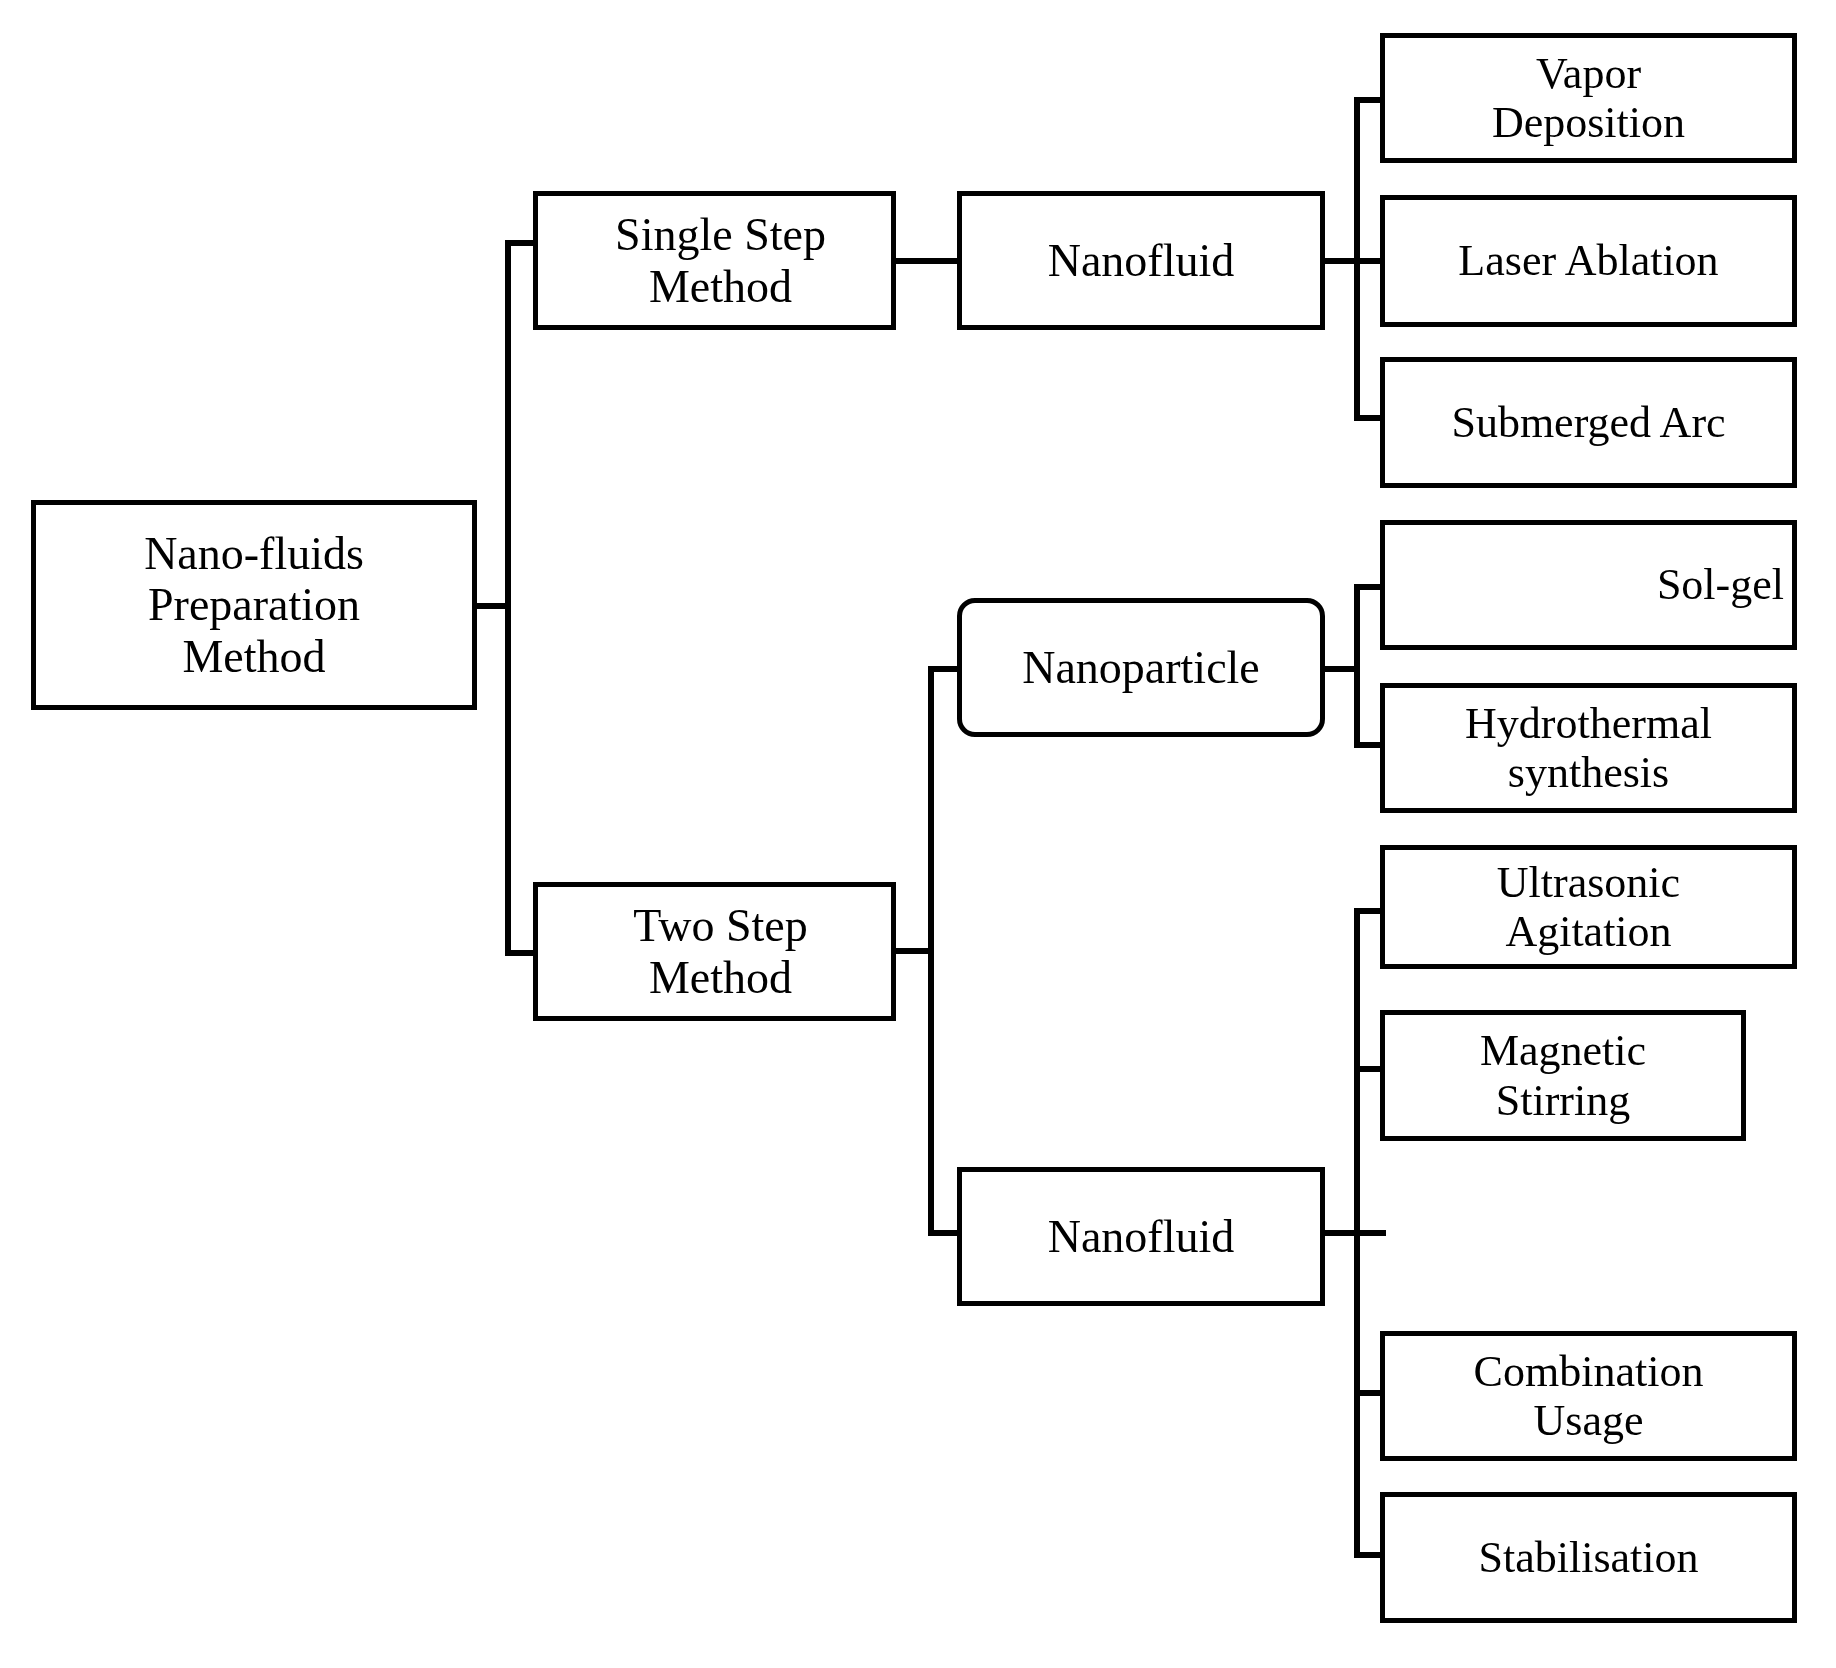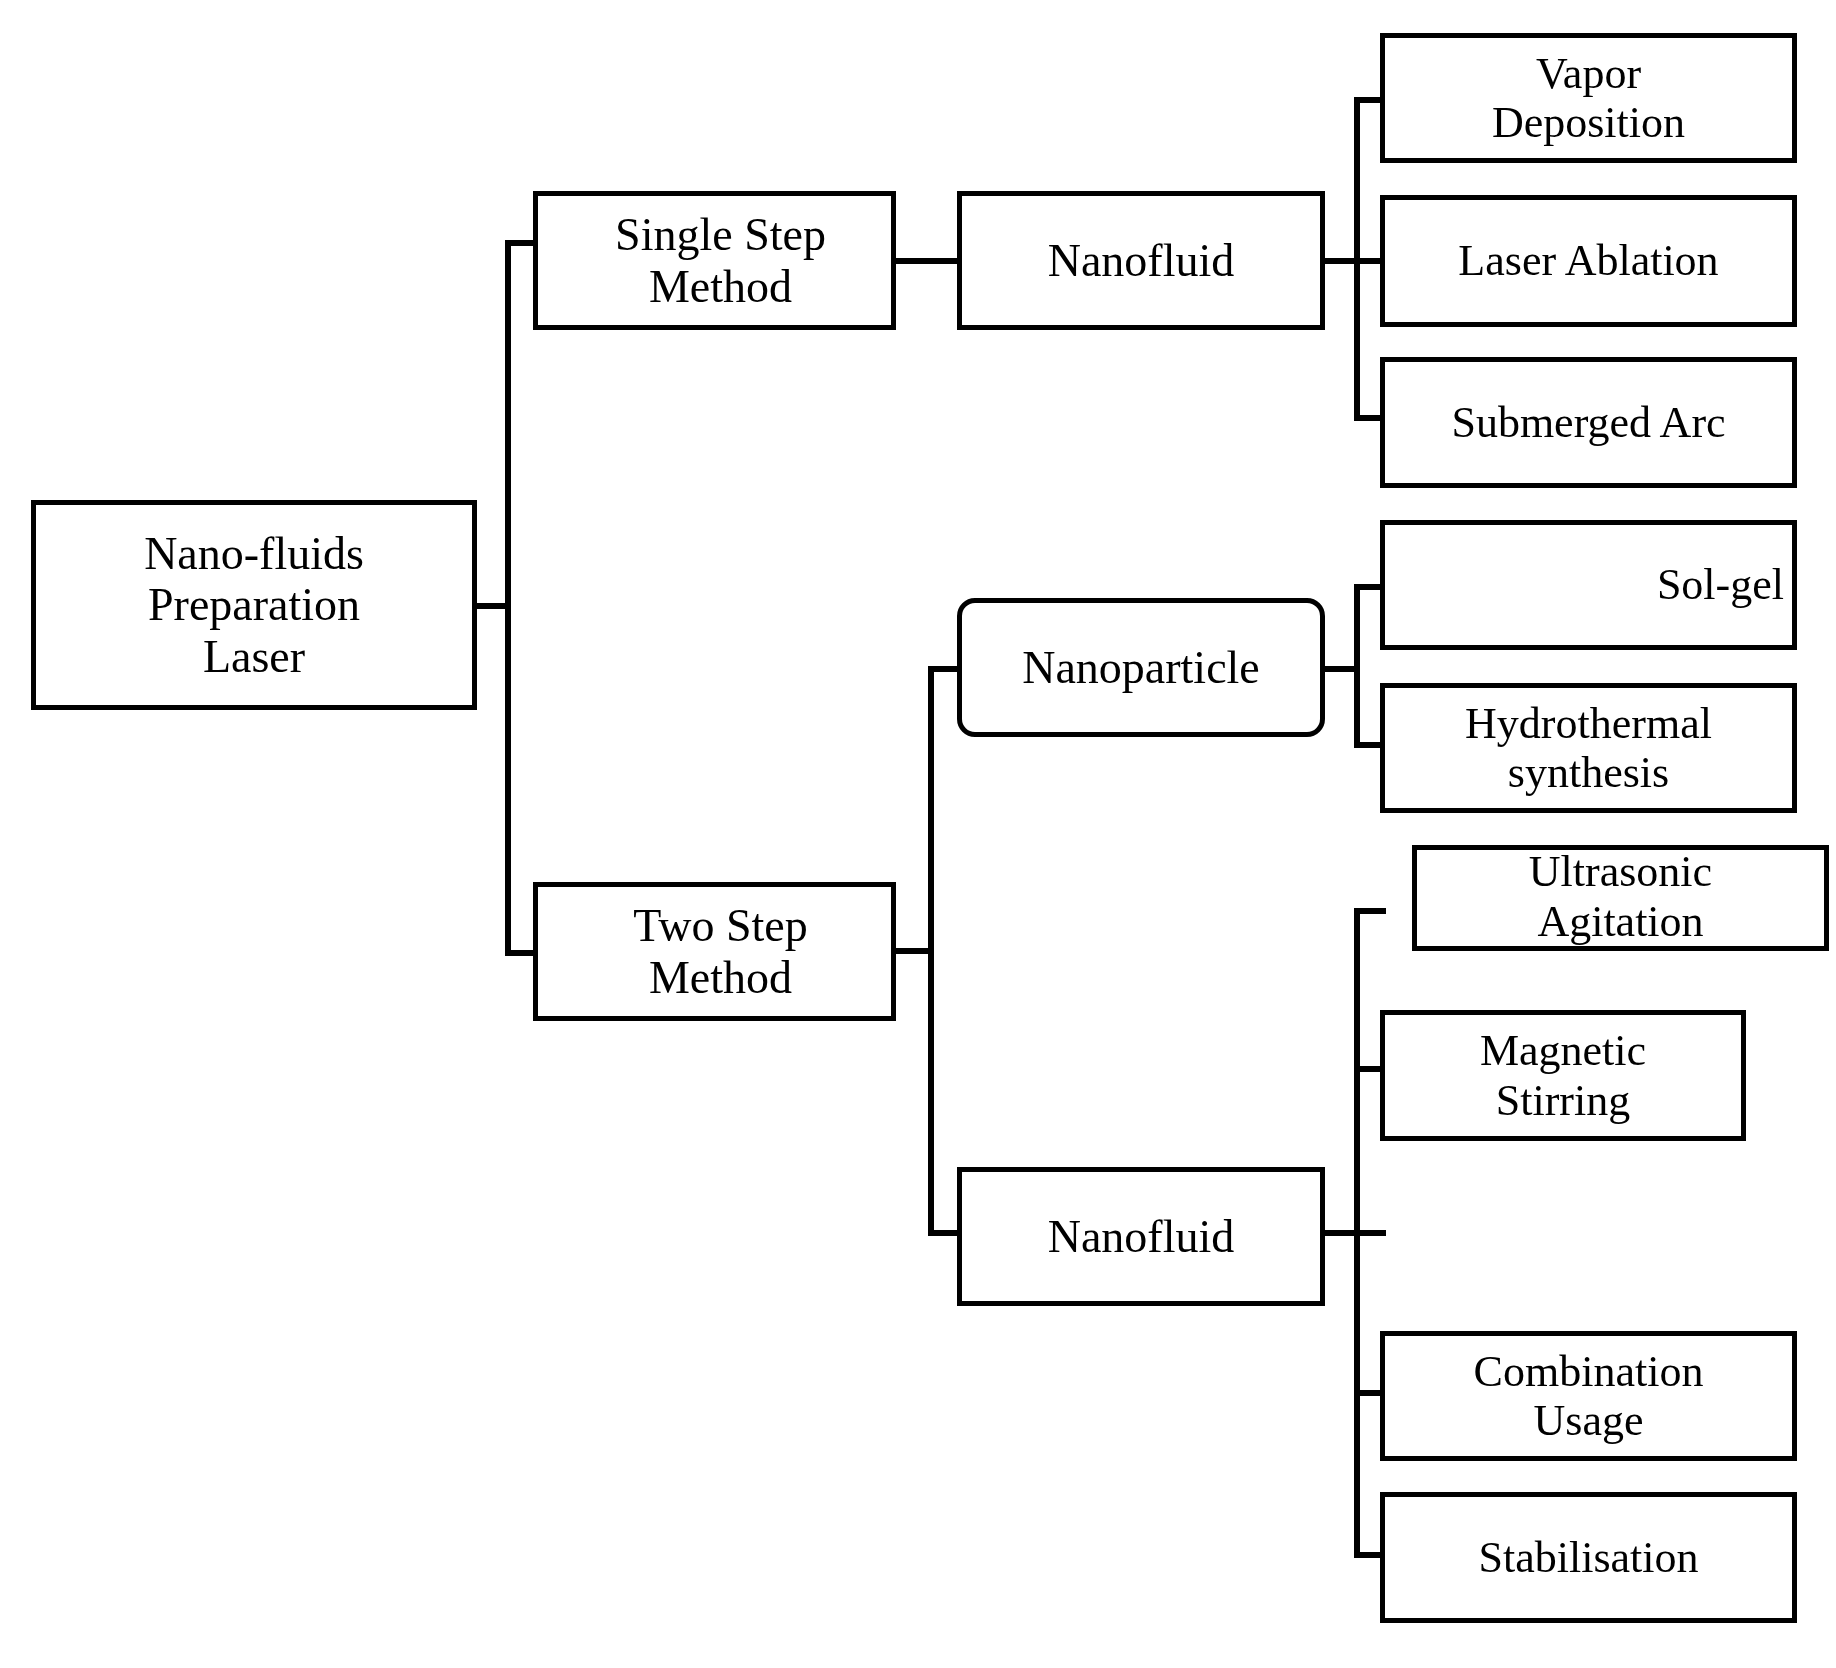--- a/index.html
+++ b/index.html
@@ -81,21 +81,21 @@
   <div class="conn v" style="left:1354px; top:908px; height:650px;"></div>
   <div class="conn h" style="left:1354px; top:908px; width:32px;"></div>
   <div class="conn h" style="left:1354px; top:1066px; width:32px;"></div>
   <div class="conn h" style="left:1354px; top:1230px; width:32px;"></div>
   <div class="conn h" style="left:1354px; top:1390px; width:32px;"></div>
   <div class="conn h" style="left:1354px; top:1552px; width:32px;"></div>
 
   <div class="node f-root" style="left:31px; top:500px; width:446px; height:210px;">
     <span class="label">Nano-fluids
 Preparation
-Laser</span>
+Method</span>
   </div>
 
   <div class="node f-lvl1" style="left:533px; top:191px; width:363px; height:139px;">
     <span class="label">Single Step
 Method</span>
   </div>
 
   <div class="node f-lvl1" style="left:533px; top:882px; width:363px; height:139px;">
     <span class="label">Two  Step
 Method</span>
@@ -128,21 +128,21 @@
 
   <div class="node f-leaf" style="left:1380px; top:520px; width:417px; height:130px;text-align:right;">
     <span class="label">Sol-gel</span>
   </div>
 
   <div class="node f-leaf" style="left:1380px; top:683px; width:417px; height:130px;">
     <span class="label">Hydrothermal
 synthesis</span>
   </div>
 
-  <div class="node f-leaf" style="left:1412px; top:845px; width:417px; height:106px;align-items:flex-end;">
+  <div class="node f-leaf" style="left:1380px; top:845px; width:417px; height:124px;">
     <span class="label">Ultrasonic
 Agitation</span>
   </div>
 
   <div class="node f-leaf" style="left:1380px; top:1010px; width:366px; height:131px;">
     <span class="label">Magnetic
 Stirring</span>
   </div>
 
 

